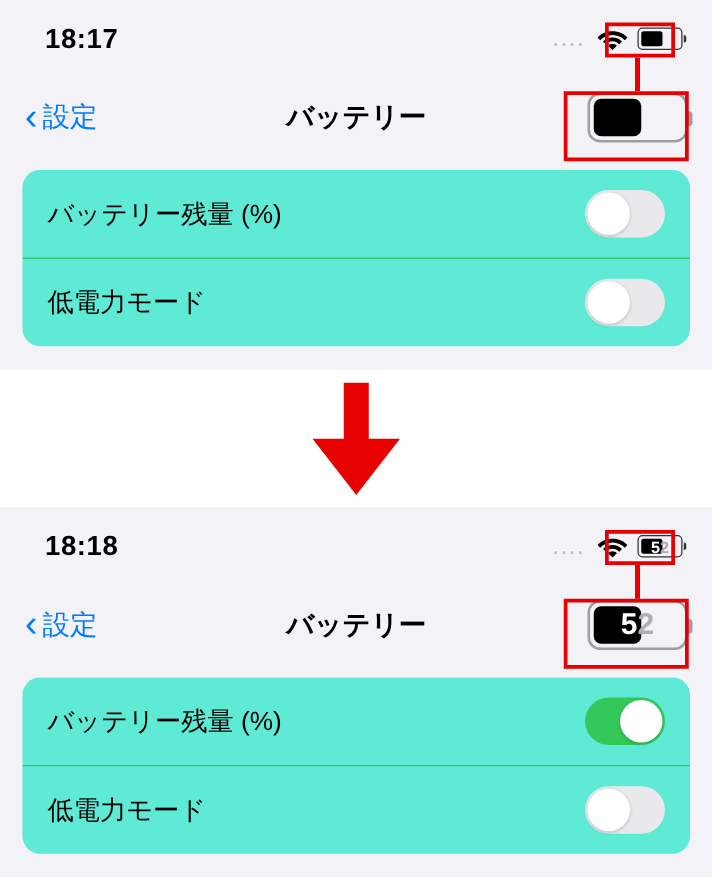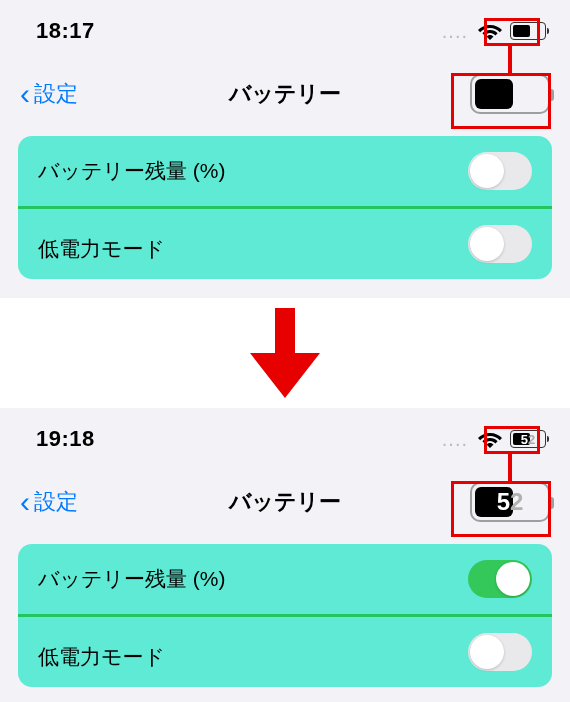--- a/index.html
+++ b/index.html
@@ -146,21 +146,21 @@
   border-radius: 14px;
   overflow: hidden;
 }
 .row {
   display: flex;
   align-items: center;
   justify-content: space-between;
   padding: 16px 20px;
   font-size: 21px;
 }
-.row + .row { border-top: 3px solid #22c55e; align-items: flex-end; }
+.row + .row { border-top: 1px solid #22c55e; }
 .switch {
   width: 64px;
   height: 38px;
   border-radius: 19px;
   position: relative;
 }
 .switch.off { background: #e9e9eb; }
 .switch.on { background: #34c759; }
 .knob {
   position: absolute;
@@ -251,21 +251,21 @@
 
 <div class="arrow-gap">
   <svg class="arrow" viewBox="0 0 70 90">
     <path d="M25 0 L45 0 L45 45 L70 45 L35 90 L0 45 L25 45 Z" fill="#e60000"></path>
   </svg>
 </div>
 
 <div class="panel">
 
   <div class="status-bar">
-    <span class="time">19:18</span>
+    <span class="time">18:18</span>
     <div class="status-right">
       <span class="dots">....</span>
       <span class="wifi-icon">
         <svg width="24" height="18" viewBox="0 0 24 18">
             <path d="M12 3C7 3 2.7 5 0 8l2.2 2.2C4.5 7.7 8 6 12 6s7.5 1.7 9.8 4.2L24 8C21.3 5 17 3 12 3zm0 5c-3 0-5.7 1.2-7.6 3.2L6.6 13.4C8 11.9 9.9 11 12 11s4 0.9 5.4 2.4l2.2-2.2C17.7 9.2 15 8 12 8zm0 5c-1.4 0-2.6 0.6-3.5 1.5L12 18l3.5-3.5C14.6 13.6 13.4 13 12 13z" fill="#000"></path>
           </svg>
       </span>
       <div class="battery-small">
         <div class="fill half"></div>
         <div class="num"><span class="c1">5</span><span class="c2">2</span></div>

